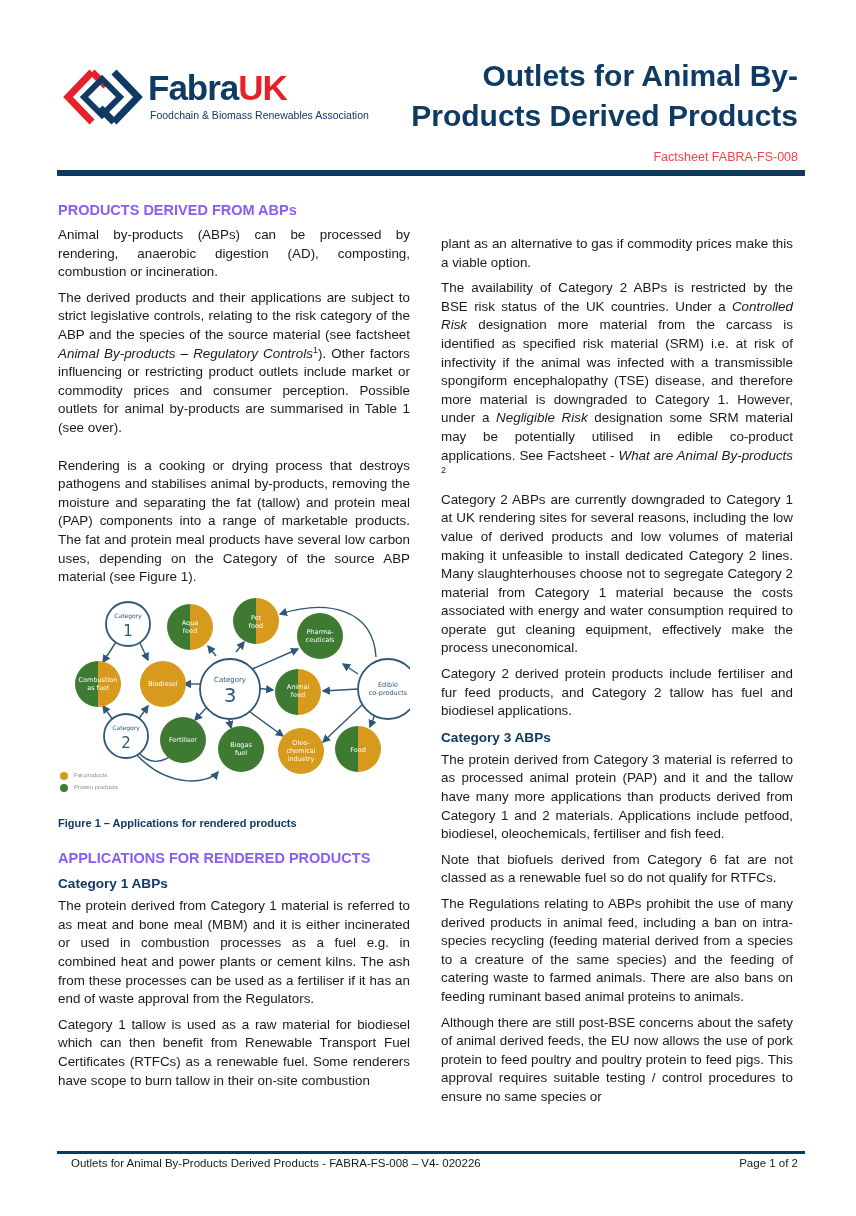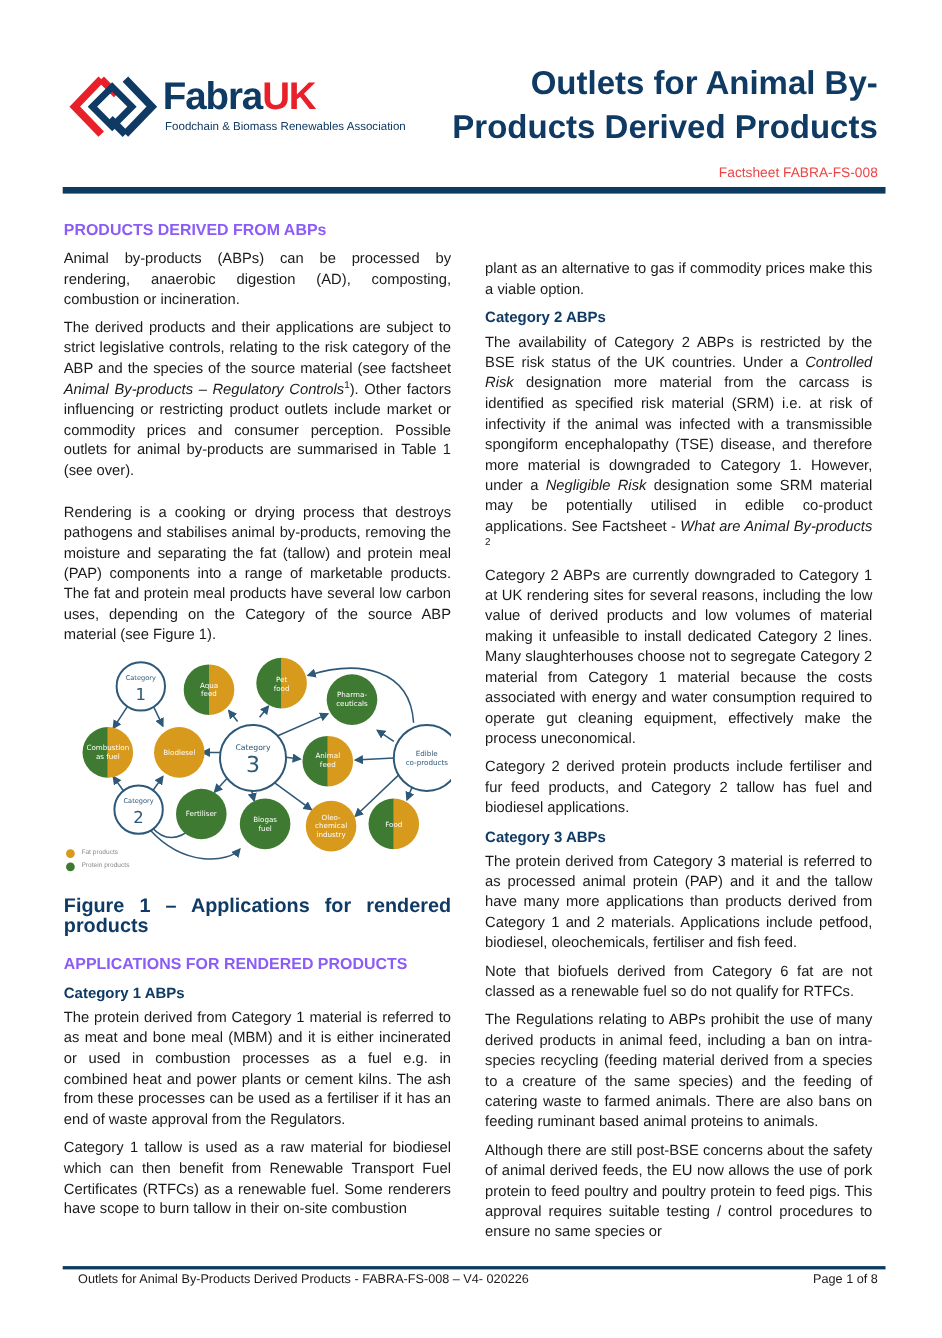--- a/index.html
+++ b/index.html
@@ -26,21 +26,21 @@
   .col.left { left:58px; }
   .col.right { left:441px; top:199px;margin-top:36px; }
   .col p { margin:0 0 7px 0; }
   .h-section { color:#8b5cf6; font-weight:bold; font-size:14.5px; margin:0 0 6px 0; line-height:20px; }
   .h-sub { color:#0f3a64; font-weight:bold; font-size:13.6px; margin:0 0 4px 0; line-height:19px; }
   .gap { height:12px; }
   sup { font-size:9px; line-height:0; }
 
   
   .figure { position:relative; width:352px; height:210px; margin:4px 0 6px 0; }
-  .fig-caption { color:#0f3a64; font-weight:bold; font-size:18px; margin:10px 0 0 0; }
+  .fig-caption { color:#0f3a64; font-weight:bold; font-size:11px; margin:10px 0 0 0; }
   .legend { position:absolute; left:2px; top:176px; font-size:6px; color:#8a8a8a; }
   .legend div { display:flex; align-items:center; height:12px; }
   .legend span.dot { width:8px; height:8px; border-radius:50%; display:inline-block; margin-right:6px; }
 
   
   .rule-bottom { position:absolute; left:57px; top:1151px; width:748px; height:3px; background:#0d3a5f; }
   .footer-left { position:absolute; left:71px; top:1157px; font-size:11.5px; color:#1a1a1a; }
   .footer-right { position:absolute; right:58px; top:1157px; font-size:11.5px; color:#1a1a1a; }
 </style>
 </head>
@@ -173,27 +173,26 @@
     <div class="fig-caption">Figure 1 – Applications for rendered products</div>
     <div class="gap" style="height:16px"></div>
     <div class="h-section">APPLICATIONS FOR RENDERED PRODUCTS</div>
     <div class="h-sub">Category 1 ABPs</div>
     <p>The protein derived from Category 1 material is referred to as meat and bone meal (MBM) and it is either incinerated or used in combustion processes as a fuel e.g. in combined heat and power plants or cement kilns. The ash from these processes can be used as a fertiliser if it has an end of waste approval from the Regulators.</p>
     <p>Category 1 tallow is used as a raw material for biodiesel which can then benefit from Renewable Transport Fuel Certificates (RTFCs) as a renewable fuel. Some renderers have scope to burn tallow in their on-site combustion</p>
   </div>
 
   <div class="col right">
     <p>plant as an alternative to gas if commodity prices make this a viable option.</p>
-    <div class="h-sub">Category 2 ABPs</div>
     <p><span>The availability of Category 2 ABPs is restricted by the BSE risk status of the UK countries. Under a </span><i>Controlled Risk</i><span> designation more material from the carcass is identified as specified risk material (SRM) i.e. at risk of infectivity if the animal was infected with a transmissible spongiform encephalopathy (TSE) disease, and therefore more material is downgraded to Category 1. However, under a </span><i>Negligible Risk</i><span> designation some SRM material may be potentially utilised in edible co-product applications. See Factsheet - </span><i>What are Animal By-products</i> <sup>2</sup></p>
     <p>Category 2 ABPs are currently downgraded to Category 1 at UK rendering sites for several reasons, including the low value of derived products and low volumes of material making it unfeasible to install dedicated Category 2 lines. Many slaughterhouses choose not to segregate Category 2 material from Category 1 material because the costs associated with energy and water consumption required to operate gut cleaning equipment, effectively make the process uneconomical.</p>
     <p>Category 2 derived protein products include fertiliser and fur feed products, and Category 2 tallow has fuel and biodiesel applications.</p>
     <div class="h-sub">Category 3 ABPs</div>
     <p>The protein derived from Category 3 material is referred to as processed animal protein (PAP) and it and the tallow have many more applications than products derived from Category 1 and 2 materials. Applications include petfood, biodiesel, oleochemicals, fertiliser and fish feed.</p>
     <p>Note that biofuels derived from Category 6 fat are not classed as a renewable fuel so do not qualify for RTFCs.</p>
     <p>The Regulations relating to ABPs prohibit the use of many derived products in animal feed, including a ban on intra-species recycling (feeding material derived from a species to a creature of the same species) and the feeding of catering waste to farmed animals. There are also bans on feeding ruminant based animal proteins to animals.</p>
     <p>Although there are still post-BSE concerns about the safety of animal derived feeds, the EU now allows the use of pork protein to feed poultry and poultry protein to feed pigs. This approval requires suitable testing / control procedures to ensure no same species or</p>
   </div>
 
   <div class="rule-bottom"></div>
   <div class="footer-left">Outlets for Animal By-Products Derived Products - FABRA-FS-008 – V4- 020226</div>
-  <div class="footer-right">Page 1 of 8</div>
+  <div class="footer-right">Page 1 of 2</div>
 </div>
 
 </body></html>

